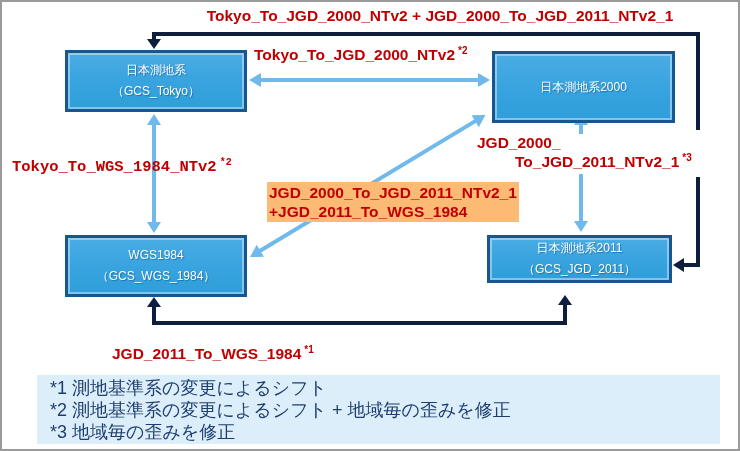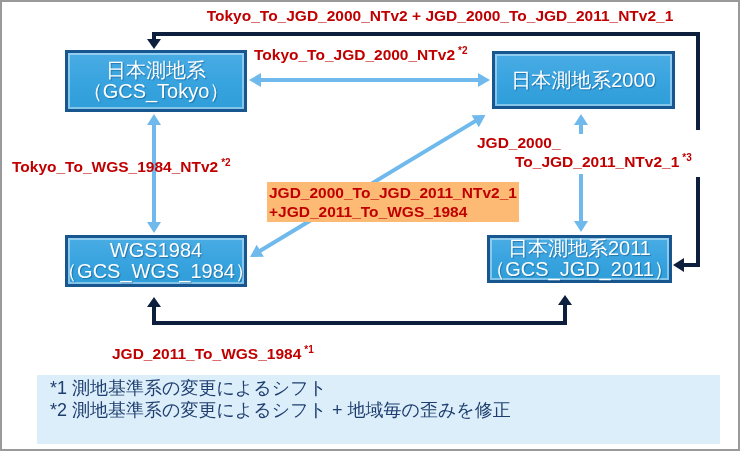--- a/index.html
+++ b/index.html
@@ -16,28 +16,28 @@
 
   
   .node {
     position: absolute;
     border: 3px solid #17568F;
     background: linear-gradient(180deg, #4AACE4 0%, #37A3DF 55%, #2F9ED9 100%);
     box-shadow: inset 0 0 0 2px rgba(255,255,255,0.40);
     color: #ffffff;
     display: flex; flex-direction: column;
     align-items: center; justify-content: center;
-    font-size: 20px; line-height: 21px;
+    font-size: 12px; line-height: 21px;
     text-shadow: 1px 1px 1px rgba(0,60,110,0.45);
     text-align: center;
     z-index: 3;
   }
   .node-tokyo   { left: 63px;  top: 48px;  width: 182px; height: 62px; }
-  .node-jgd2000 { left: 490px; top: 49px;  width: 183px; height: 58px; }
-  .node-wgs1984 { left: 63px;  top: 233px; width: 182px; height: 52px; }
+  .node-jgd2000 { left: 490px; top: 49px;  width: 183px; height: 72px; }
+  .node-wgs1984 { left: 63px;  top: 233px; width: 182px; height: 62px; }
   .node-jgd2011 { left: 485px; top: 233px; width: 185px; height: 48px; }
 
   
   .seg { position: absolute; z-index: 2; }
   .navy { background: #0D1F3D; }
   .blue { background: #6FB9EC; }
 
   .tri { position: absolute; width: 0; height: 0; line-height: 0; z-index: 2; }
   
   .t-down-n  { border-left: 7px solid transparent; border-right: 7px solid transparent; border-top: 10px solid #0D1F3D; }
@@ -67,21 +67,21 @@
     position: absolute;
     color: #C00000;
     font-weight: bold;
     font-size: 15.5px;
     white-space: nowrap;
     z-index: 5;
   }
   .rlabel .sup { font-size: 10px; vertical-align: 6px; margin-left: 3px; }
   .lbl-top      { left: 160px; top: 5px; width: 556px; text-align: center; }
   .lbl-t2k      { left: 252px; top: 43px; }
-  .lbl-twgs     { left: 10px;  top: 155px; }
+  .lbl-twgs     { left: 10px;  top: 155px; font-family: Liberation Mono, monospace; }
   .lbl-j2k11-1  { left: 475px; top: 132px; }
   .lbl-j2k11-2  { left: 513px; top: 150px; }
   .lbl-diag     { left: 265px; top: 180px; line-height: 19px; background: #fdba74; padding: 1px 2px; }
   .lbl-bottom   { left: 110px; top: 342px; }
 
   
   .notes {
     position: absolute;
     left: 35px; top: 373px;
     width: 683px; height: 69px;
@@ -167,15 +167,16 @@
     <div>+JGD_2011_To_WGS_1984</div>
   </div>
 
   <div class="rlabel lbl-bottom">
     <span>JGD_2011_To_WGS_1984</span><span class="sup">*1</span>
   </div>
 
   <div class="notes">
     <div>*1 測地基準系の変更によるシフト</div>
     <div>*2 測地基準系の変更によるシフト + 地域毎の歪みを修正</div>
+    <div>*3 地域毎の歪みを修正</div>
   </div>
 
 </div>
 
 </body></html>

